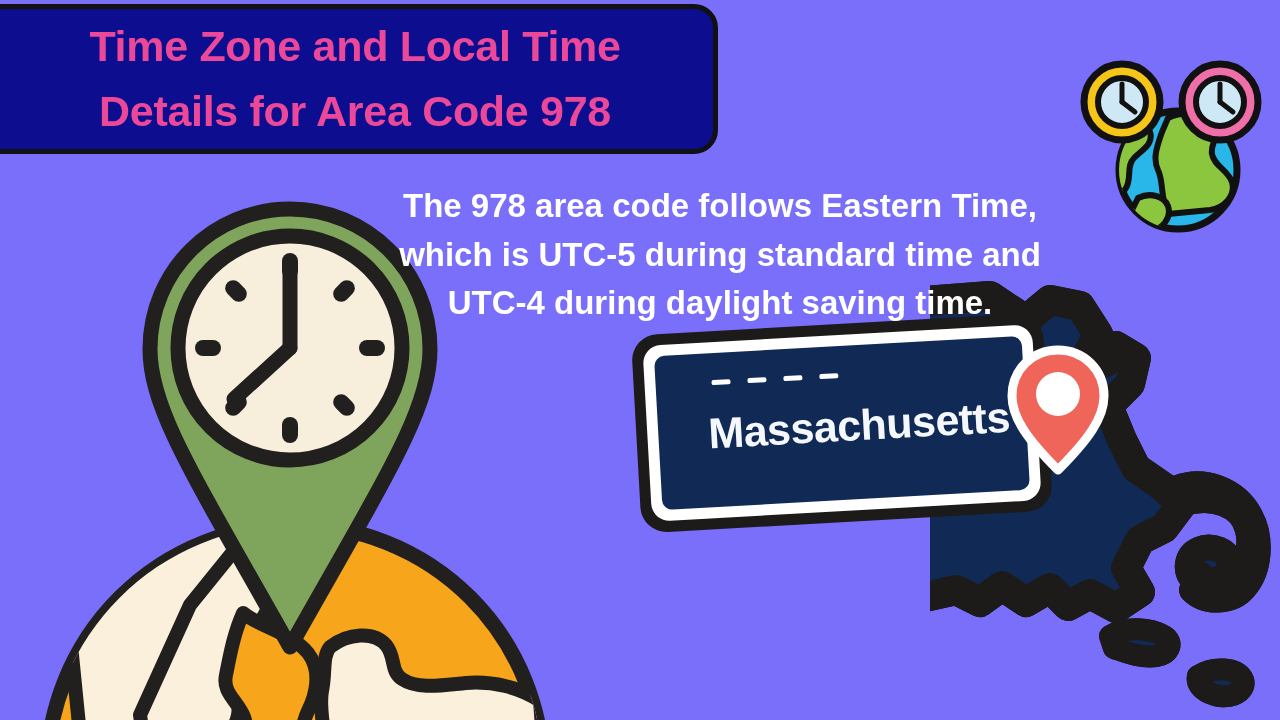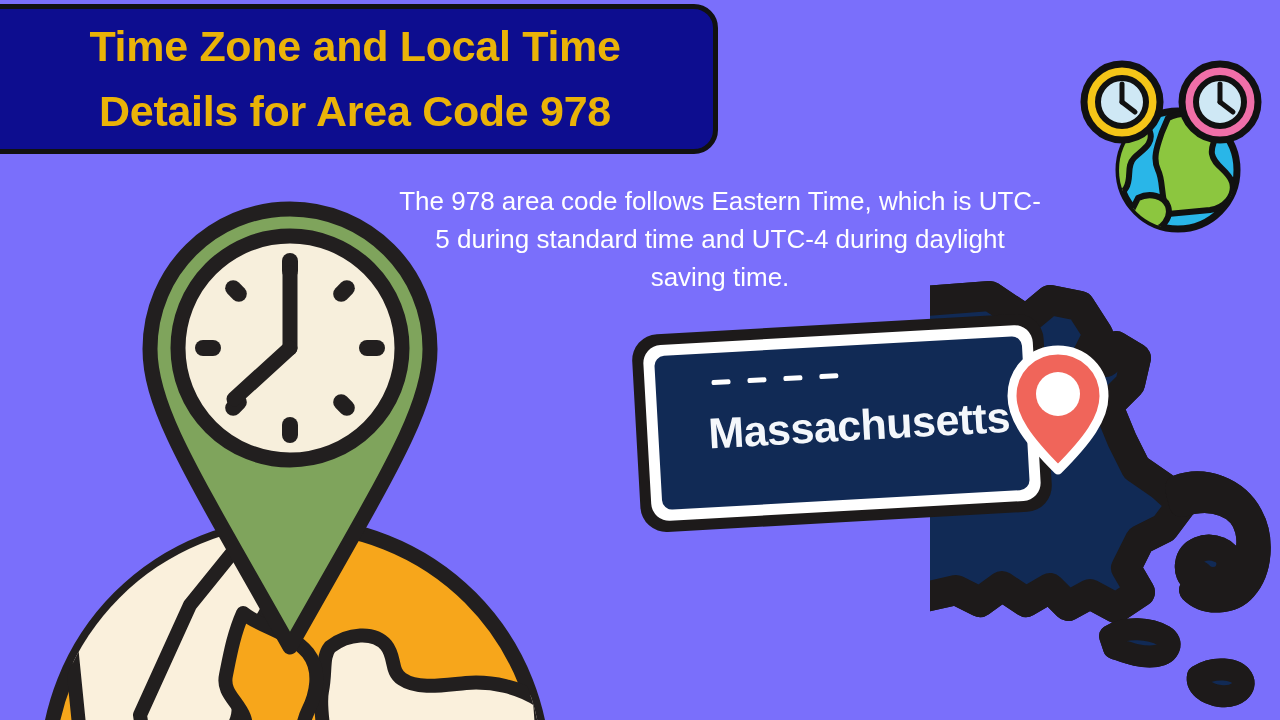--- a/index.html
+++ b/index.html
@@ -32,42 +32,42 @@
     background: #0d0d8f;
     border: 5px solid #111111;
     border-radius: 24px;
     box-sizing: border-box;
     display: flex;
     align-items: center;
     justify-content: center;
     z-index: 40;
   }
   .title-text {
-    color: #eab308;
+    color: #ec4899;
     font-size: 43px;
     line-height: 1.52;
     font-weight: bold;
     text-align: center;
     letter-spacing: -0.3px;
     padding-left: 26px;
     padding-right: 8px;
     white-space: pre-line;
   }
 
   
   .description {
     position: absolute;
     left: 395px;
     top: 182px;
     width: 650px;
     text-align: center;
     color: #ffffff;
-    font-size: 26px;
+    font-size: 33px;
     line-height: 1.47;
-    font-weight: 400;
+    font-weight: 700;
     z-index: 35;
   }
 
   
   .globe-clocks-icon {
     position: absolute;
     left: 1072px;
     top: 58px;
     width: 212px;
     height: 180px;

